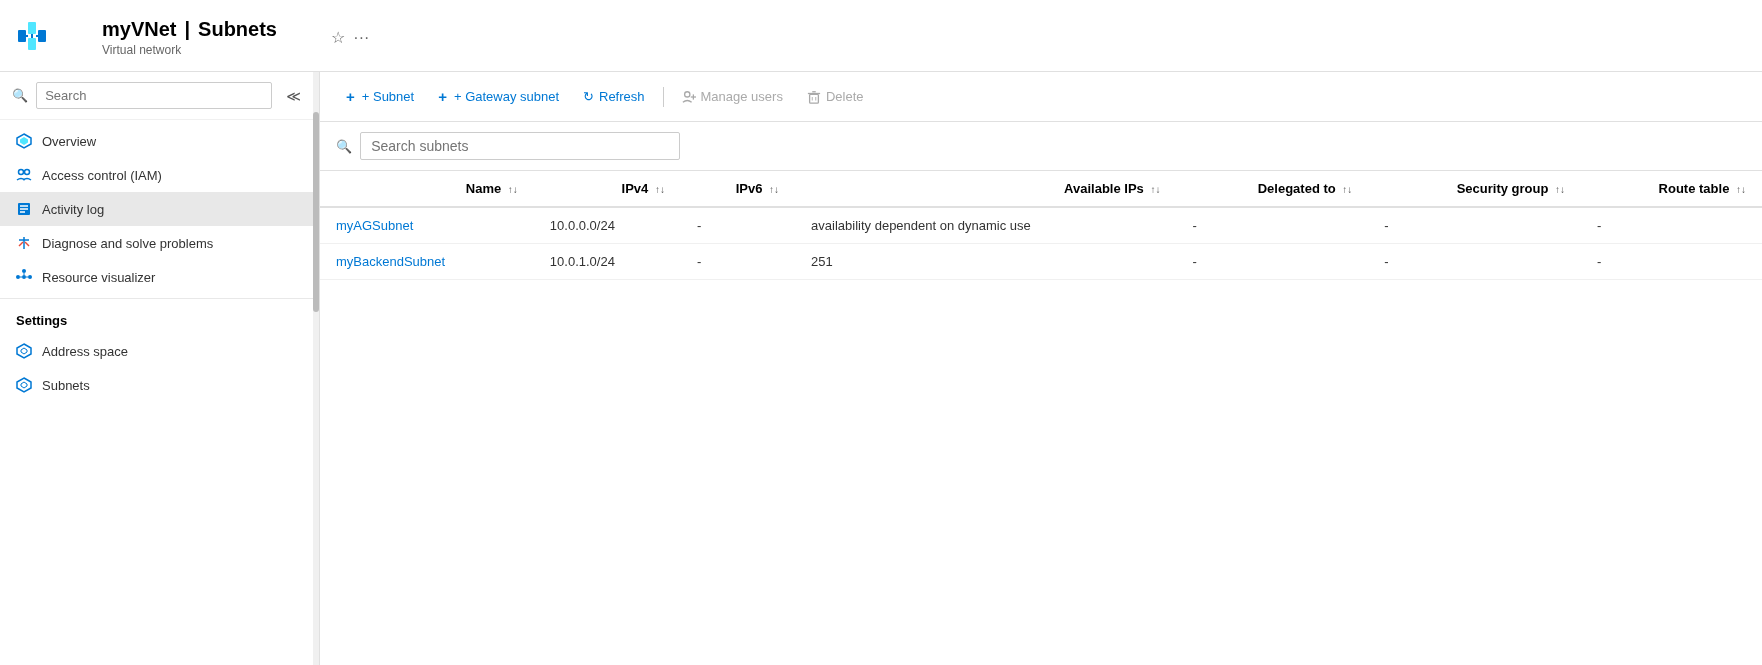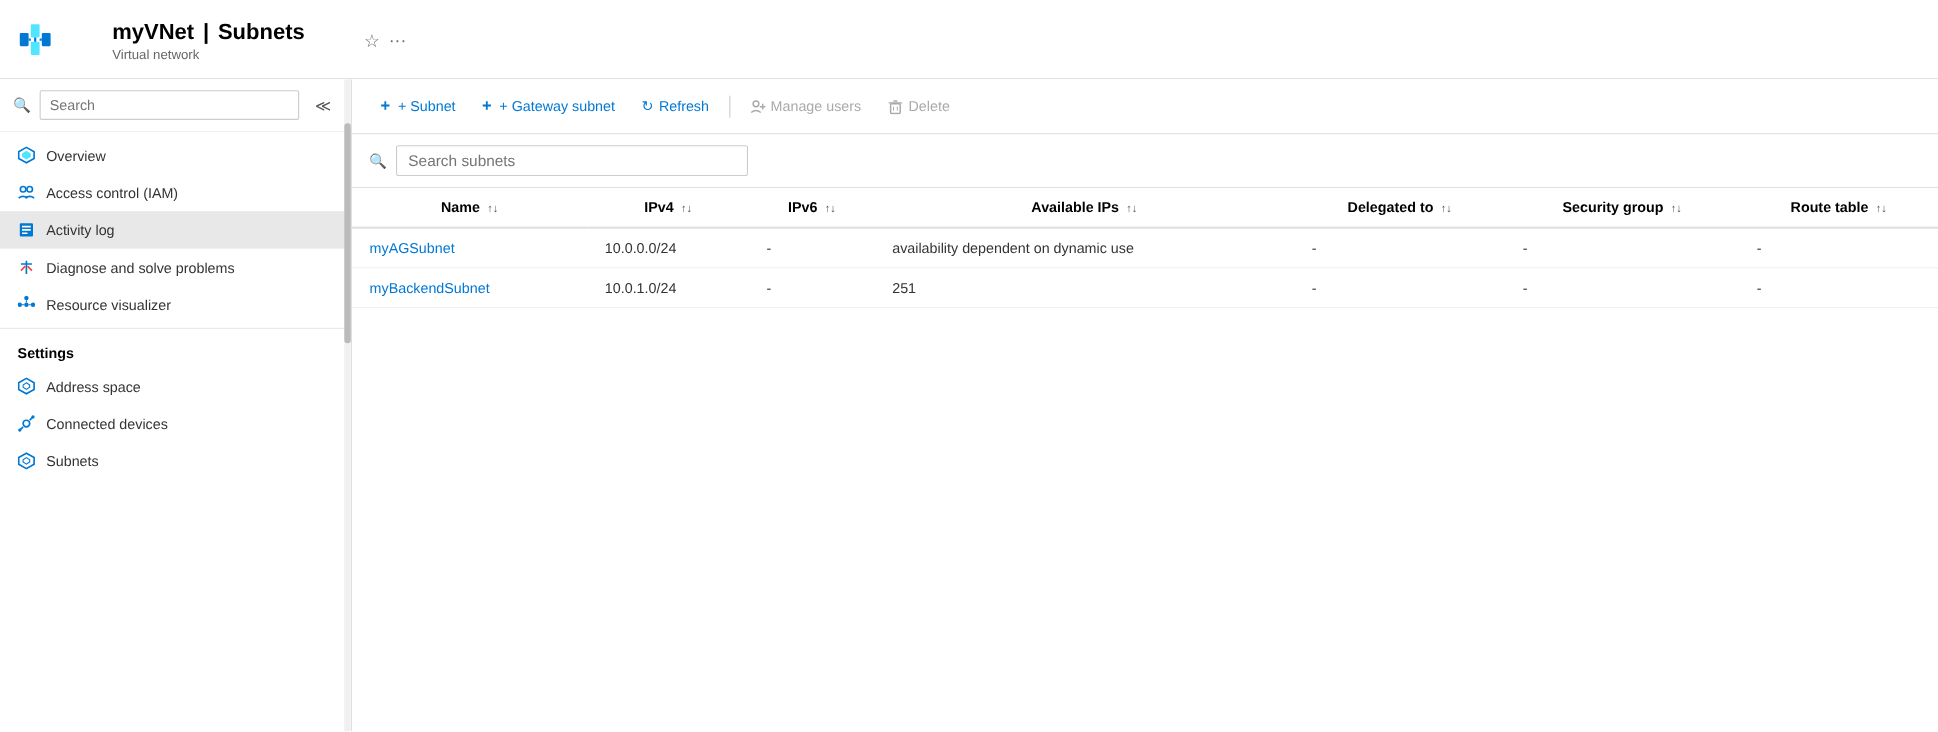--- a/index.html
+++ b/index.html
@@ -78,21 +78,21 @@
     }
     .search-bar-content input {
       border: 1px solid #ccc; border-radius: 2px; padding: 5px 10px; font-size: 14px; width: 300px; outline: none;
     }
 
     
     .table-area { flex: 1; overflow-y: auto; padding: 0; }
     table { width: 100%; border-collapse: collapse; }
     thead tr { border-bottom: 2px solid #e0e0e0; }
     th {
-      text-align: center; padding: 10px 16px; font-size: 13px; font-weight: 600; color: #000;
+      text-align: right; padding: 10px 16px; font-size: 13px; font-weight: 600; color: #000;
       white-space: nowrap; background: #fff;
     }
     th .sort-icon { font-size: 10px; color: #555; margin-left: 3px; }
     td { padding: 10px 16px; font-size: 13px; color: #333; border-bottom: 1px solid #f0f0f0; }
     td.link { color: #0078d4; cursor: pointer; }
   </style>
 </head>
 <body>
 
 <div class="header">
@@ -201,32 +201,20 @@
       <div class="nav-item">
         <span class="nav-icon">
           <svg width="16" height="16" viewBox="0 0 16 16">
               <polygon points="8,1 15,5 15,11 8,15 1,11 1,5" fill="none" stroke="#0078d4" stroke-width="1.5"></polygon>
               <polygon points="8,5 11,7 11,9 8,11 5,9 5,7" fill="none" stroke="#0078d4" stroke-width="1"></polygon>
             </svg>
         </span>
         <span>Address space</span>
       </div>
 
-      <div class="nav-item">
-        <span class="nav-icon">
-          <svg width="16" height="16" viewBox="0 0 16 16">
-            <circle cx="8" cy="8" r="3" fill="none" stroke="#0078d4" stroke-width="1.5"></circle>
-            <line x1="11" y1="5" x2="14" y2="2" stroke="#0078d4" stroke-width="1.5"></line>
-            <circle cx="14" cy="2" r="1.5" fill="#0078d4"></circle>
-            <line x1="5" y1="11" x2="2" y2="14" stroke="#0078d4" stroke-width="1.5"></line>
-            <circle cx="2" cy="14" r="1.5" fill="#0078d4"></circle>
-          </svg>
-        </span>
-        <span>Connected devices</span>
-      </div>
 
       <div class="nav-item">
         <span class="nav-icon">
           <svg width="16" height="16" viewBox="0 0 16 16">
               <polygon points="8,1 15,5 15,11 8,15 1,11 1,5" fill="none" stroke="#0078d4" stroke-width="1.5"></polygon>
               <polygon points="8,5 11,7 11,9 8,11 5,9 5,7" fill="none" stroke="#0078d4" stroke-width="1"></polygon>
             </svg>
         </span>
         <span>Subnets</span>
       </div>

